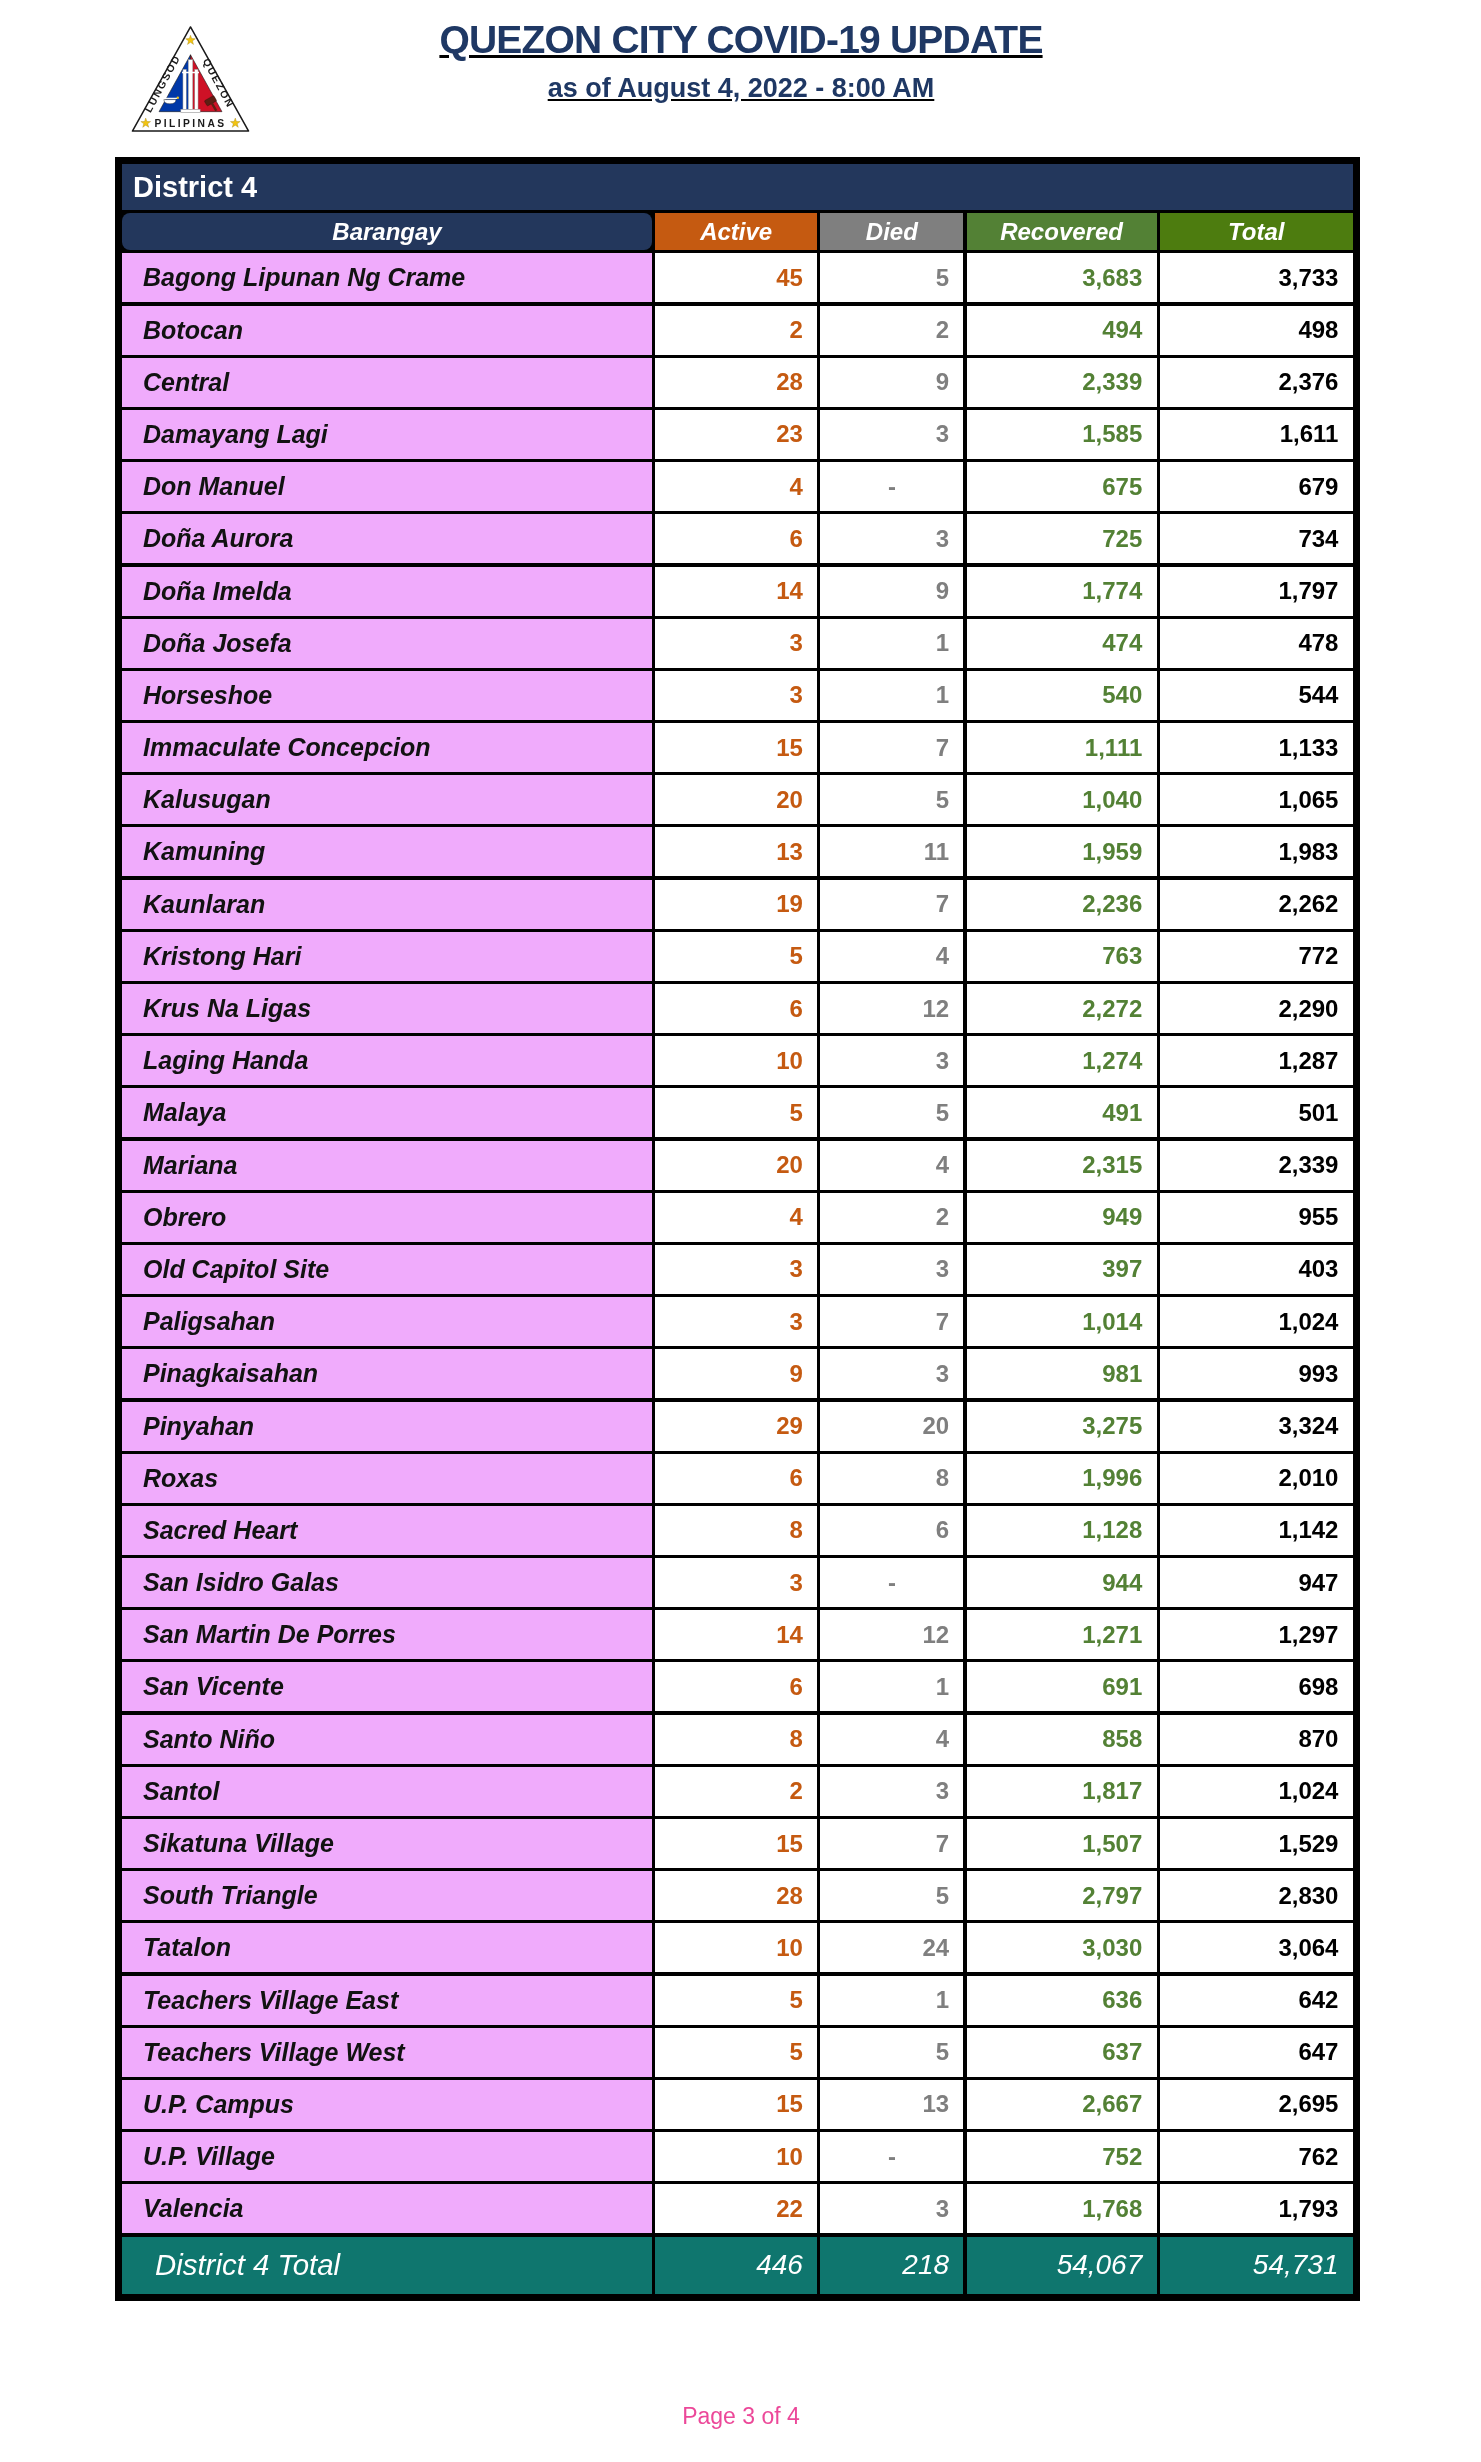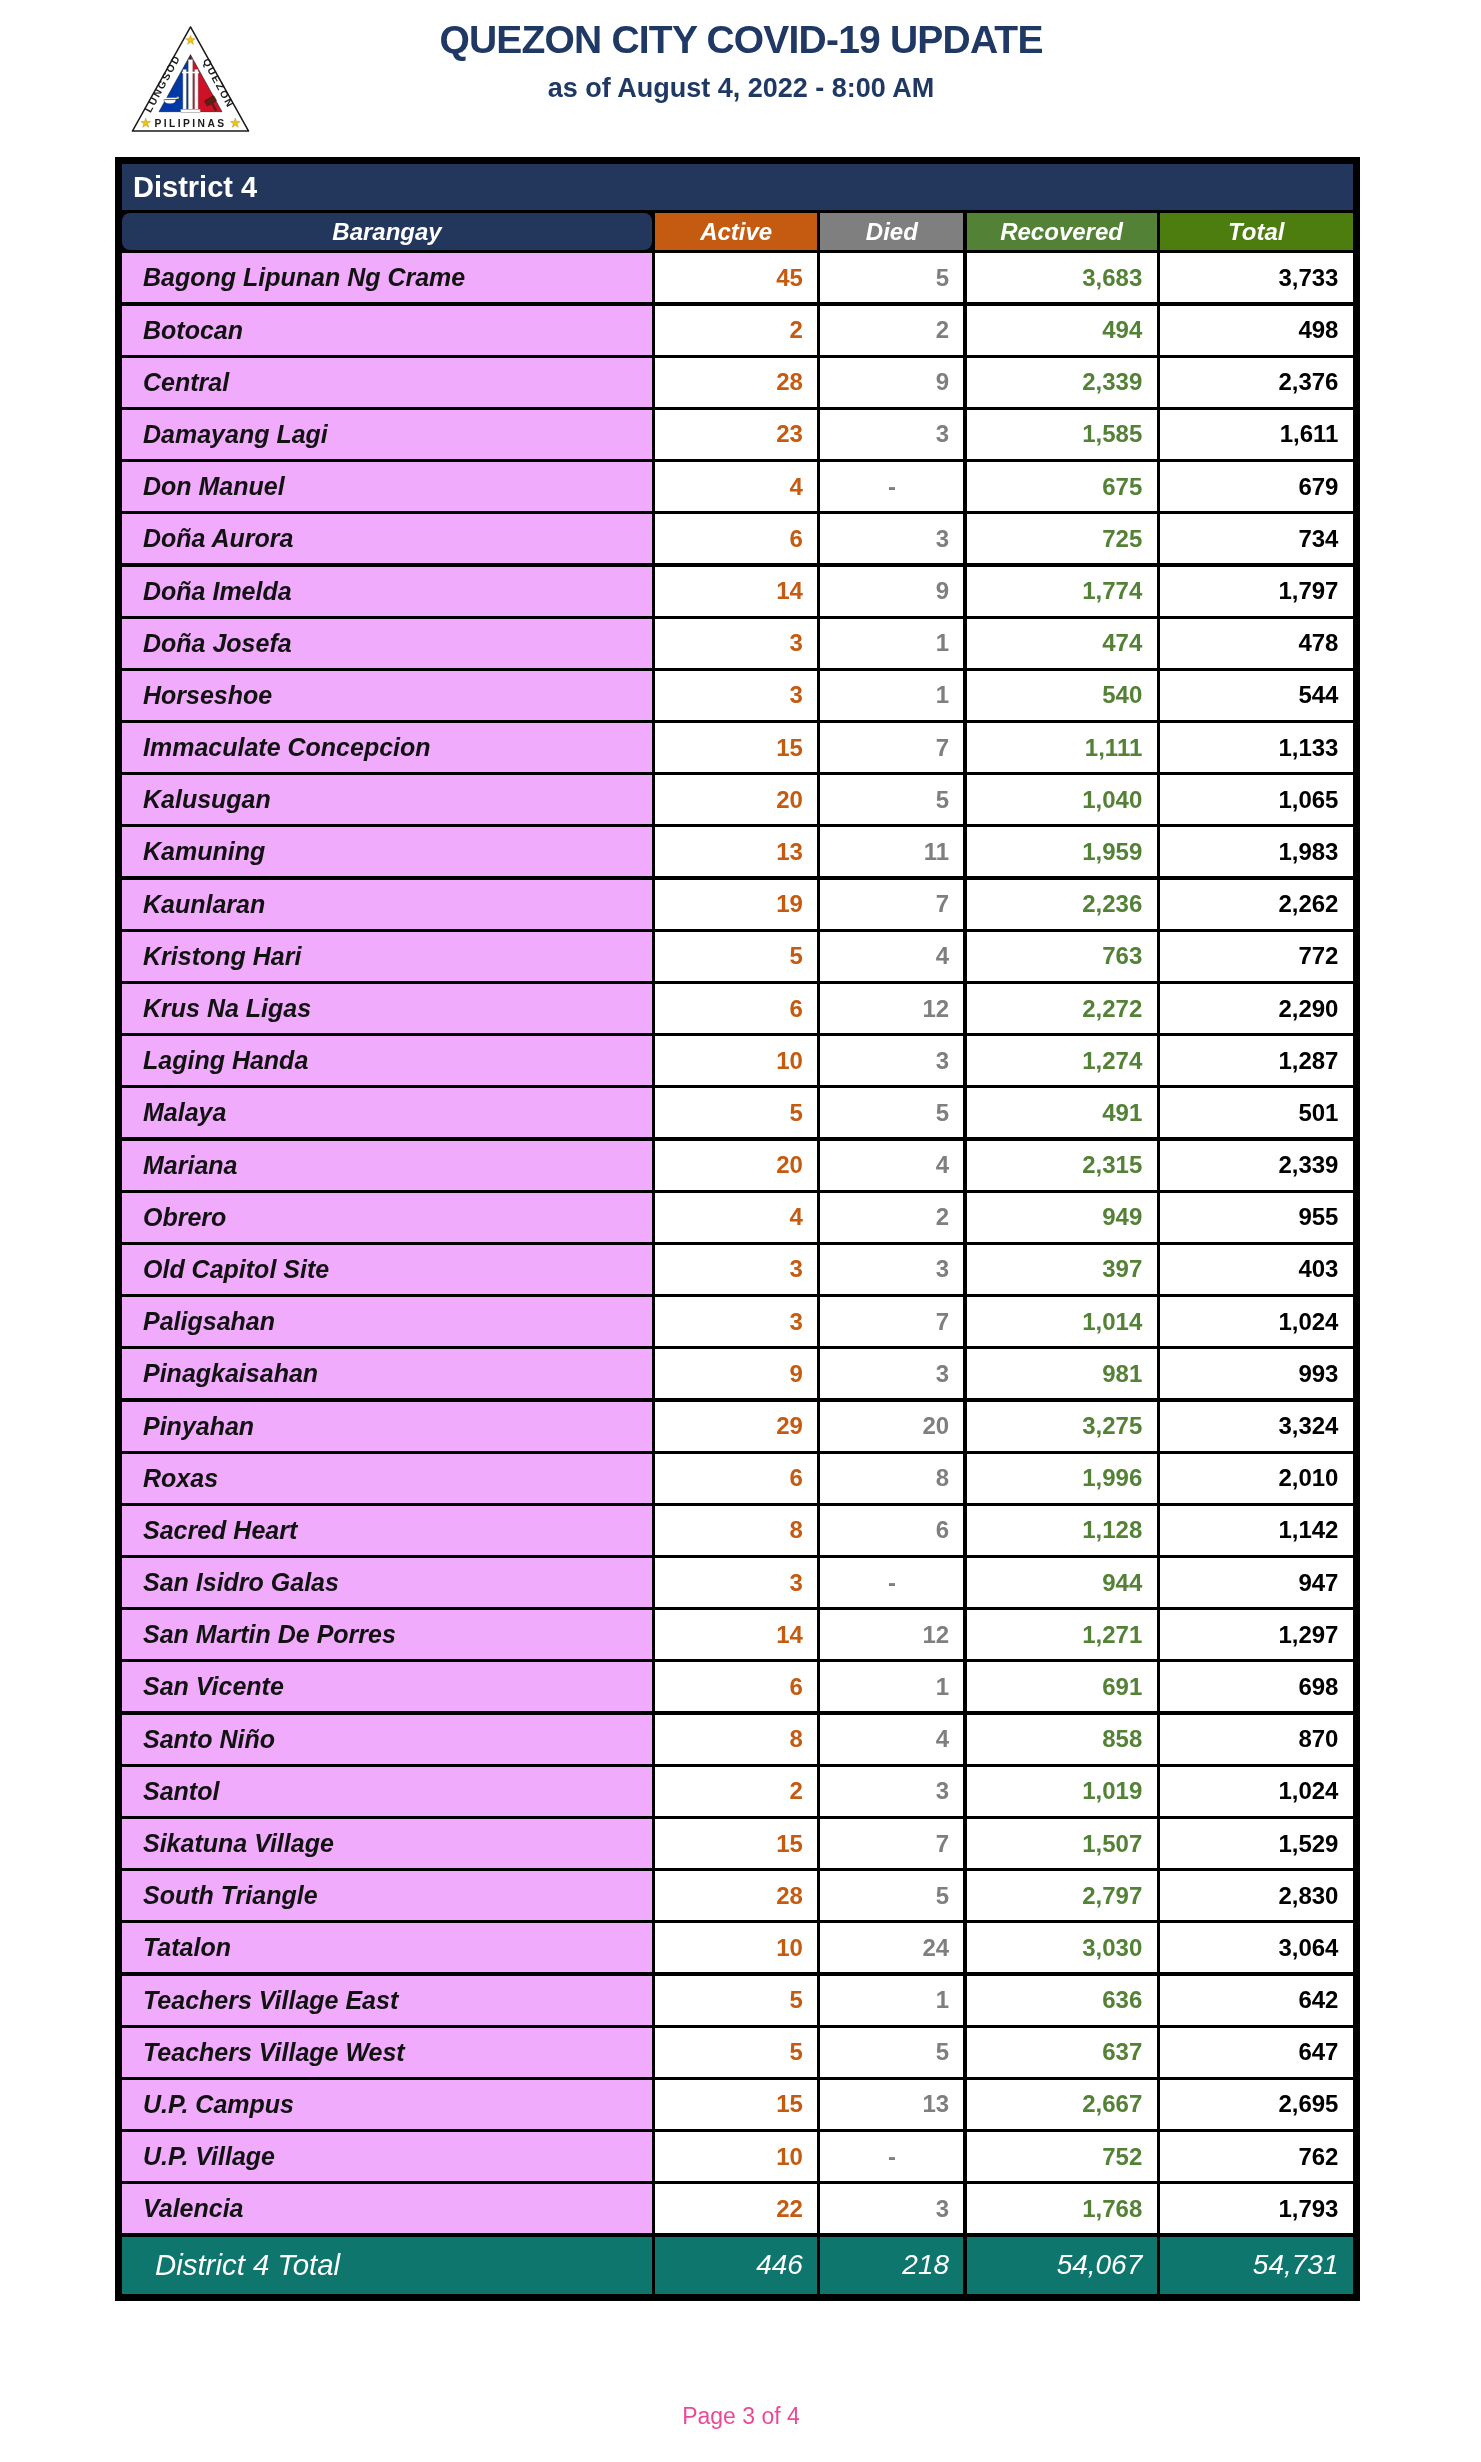--- a/index.html
+++ b/index.html
@@ -13,20 +13,21 @@
     height: 2462px;
     background: #ffffff;
     overflow: hidden;
   }
 
   
   .header-titles {
     position: absolute;
     left: 0; right: 0; top: 17.5px;
     text-align: center;
+    text-decoration: underline;
   }
   .main-title {
     font-size: 39px;
     font-weight: bold;
     letter-spacing: -0.8px;
     color: #1F3864;
   }
   .sub-title {
     margin-top: 11px;
     font-size: 27px;
@@ -338,21 +339,21 @@
       <div class="cell num c-recovered">691</div>
       <div class="cell num c-total">698</div>
       <div class="cell c-name">Santo Niño</div>
       <div class="cell num c-active">8</div>
       <div class="cell num c-died">4</div>
       <div class="cell num c-recovered">858</div>
       <div class="cell num c-total">870</div>
       <div class="cell c-name">Santol</div>
       <div class="cell num c-active">2</div>
       <div class="cell num c-died">3</div>
-      <div class="cell num c-recovered">1,019</div>
+      <div class="cell num c-recovered">1,817</div>
       <div class="cell num c-total">1,024</div>
       <div class="cell c-name">Sikatuna Village</div>
       <div class="cell num c-active">15</div>
       <div class="cell num c-died">7</div>
       <div class="cell num c-recovered">1,507</div>
       <div class="cell num c-total">1,529</div>
       <div class="cell c-name">South Triangle</div>
       <div class="cell num c-active">28</div>
       <div class="cell num c-died">5</div>
       <div class="cell num c-recovered">2,797</div>

